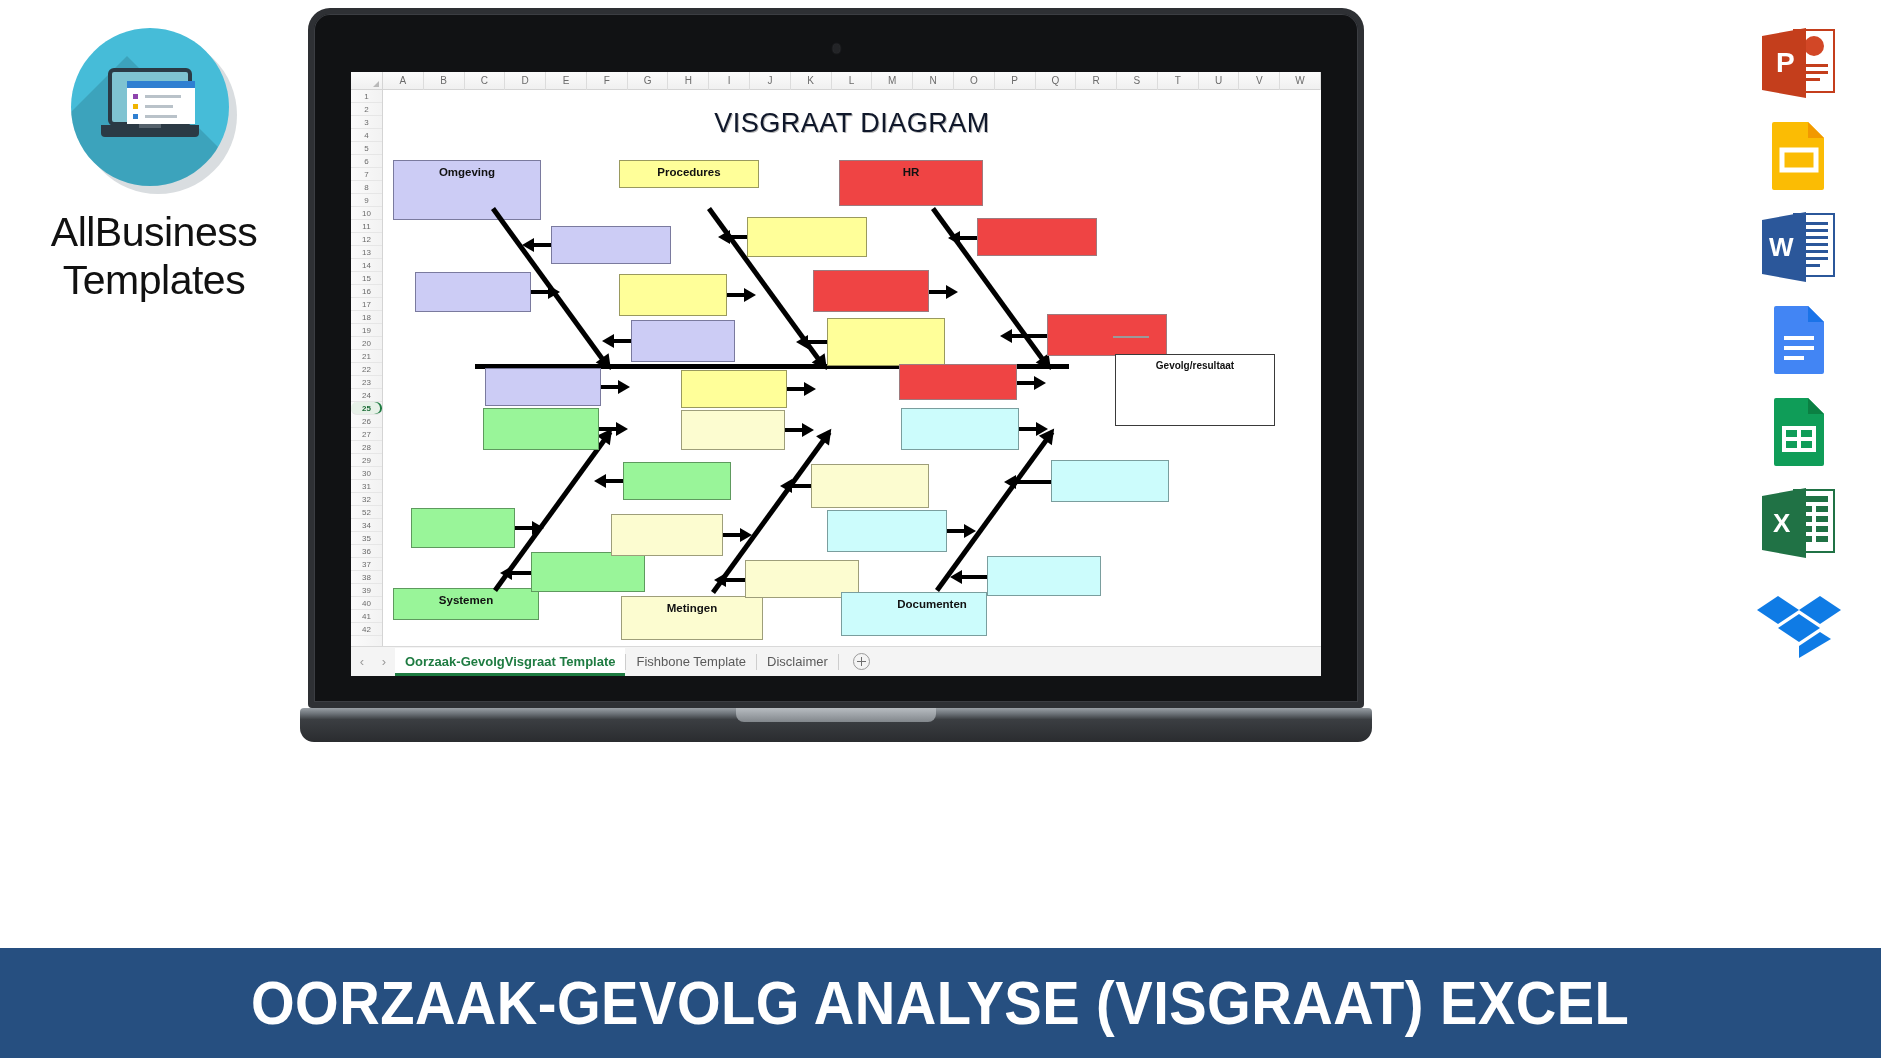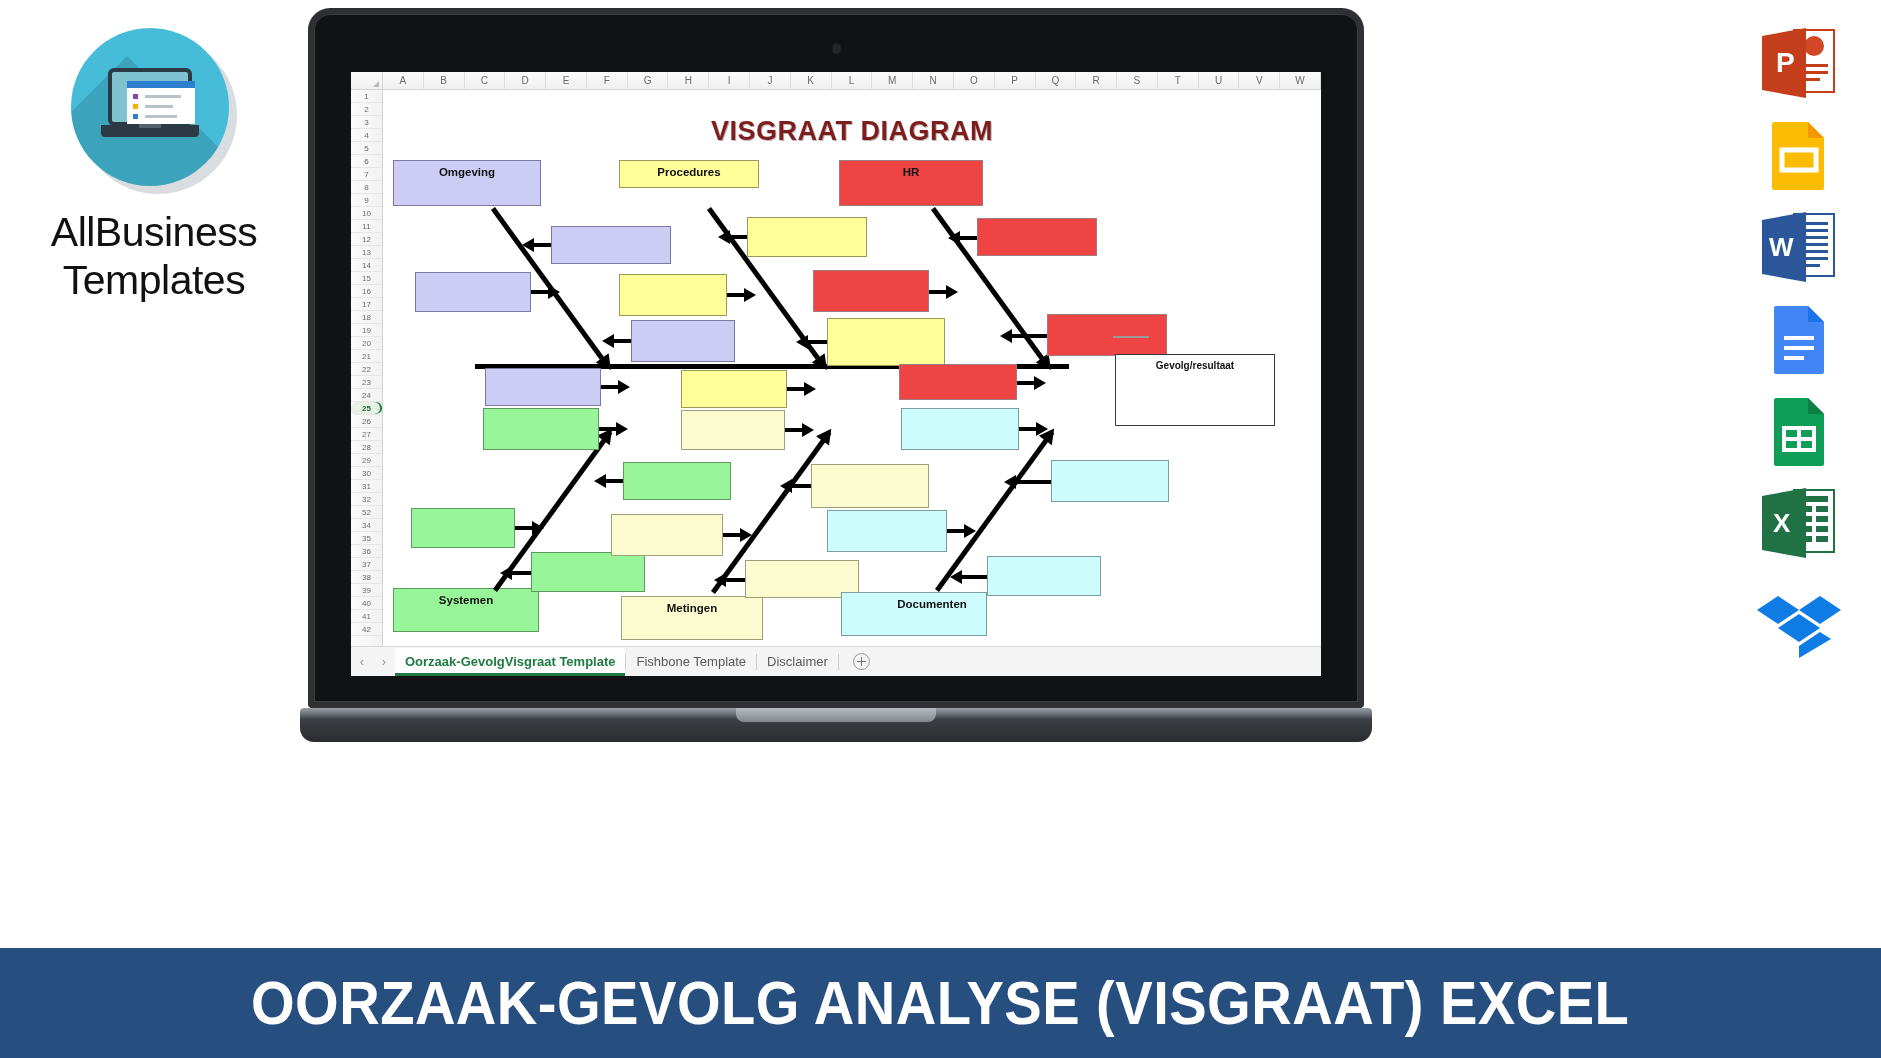--- a/index.html
+++ b/index.html
@@ -98,22 +98,22 @@
     font-size: 8px; color: #6b6b6b; text-align: center;
     border-bottom: 1px solid #e6e6e6; height: 13px; line-height: 13px;
   }
   .row-cell.selected { background:#e7f1e8; color:#1c6b36; font-weight:bold;
                        box-shadow: inset -2px 0 0 #1e7b41; border-radius: 6px; }
   #grid-area { position:absolute; left:32px; top:18px; right:0; bottom:30px; background:#fff; overflow:hidden; }
 
   
   #fishbone { position:absolute; left:0; top:0; width:938px; height:556px; }
   #fb-title {
-    position:absolute; left:0; top:26px; width:938px; text-align:center;
-    font-size: 27px; font-weight: bold; letter-spacing: 0.5px; color:#7f1d1d;
+    position:absolute; left:0; top:18px; width:938px; text-align:center;
+    font-size: 27px; font-weight: normal; letter-spacing: 0.5px; color:#0f172a;
     text-shadow: 1px 1px 0 #b9b9b9;
   }
   .fb-box {
     position:absolute; border:1px solid #8c8c8c; box-sizing:border-box;
     display:flex; align-items:center; justify-content:center;
     font-size:11px; font-weight:bold; color:#111;
   }
   .fb-head { font-size:11.5px; align-items:flex-start; padding-top:5px; }
   .c-lav   { background:#ccccf5; border-color:#7a7a9e; }
   .c-yel   { background:#ffff99; border-color:#9a9a5e; }
@@ -296,21 +296,21 @@
             <div class="row-cell">42</div>
           </div>
 
         <div id="grid-area">
           <div id="fishbone">
 
             <div id="fb-title">VISGRAAT DIAGRAM</div>
 
             <div id="spine"></div>
 
-            <div class="fb-box fb-head c-lav" style="left:10px;top:70px;width:148px;height:46px;">Omgeving</div>
+            <div class="fb-box fb-head c-lav" style="left:10px;top:70px;width:148px;height:60px;">Omgeving</div>
             <div class="bone" style="left:110px;top:116px;width:196px;transform:rotate(54deg);"></div>
 
             <div class="fb-box c-lav" style="left:168px;top:136px;width:120px;height:38px;"></div>
             <div class="arr left" style="left:150px;top:153px;width:18px;"></div>
 
             <div class="fb-box c-lav" style="left:32px;top:182px;width:116px;height:40px;"></div>
             <div class="arr right" style="left:148px;top:200px;width:18px;"></div>
 
             <div class="fb-box c-lav" style="left:248px;top:230px;width:104px;height:42px;"></div>
             <div class="arr left" style="left:230px;top:249px;width:18px;"></div>
@@ -341,21 +341,21 @@
 
             <div class="fb-box c-pink" style="left:430px;top:180px;width:116px;height:42px;"></div>
             <div class="arr right" style="left:546px;top:200px;width:18px;"></div>
 
             <div class="fb-box c-pink" style="left:664px;top:224px;width:120px;height:42px;"></div>
             <div class="arr left" style="left:628px;top:244px;width:36px;"></div>
 
             <div class="fb-box c-pink" style="left:516px;top:274px;width:118px;height:36px;"></div>
             <div class="arr right" style="left:634px;top:291px;width:18px;"></div>
 
-            <div class="fb-box fb-head c-grn" style="left:10px;top:498px;width:146px;height:44px;">Systemen</div>
+            <div class="fb-box fb-head c-grn" style="left:10px;top:498px;width:146px;height:32px;">Systemen</div>
             <div class="bone" style="left:112px;top:498px;width:196px;transform:rotate(-54deg);"></div>
 
             <div class="fb-box c-grn" style="left:100px;top:318px;width:116px;height:42px;"></div>
             <div class="arr right" style="left:216px;top:337px;width:18px;"></div>
 
             <div class="fb-box c-grn" style="left:240px;top:372px;width:108px;height:38px;"></div>
             <div class="arr left" style="left:222px;top:389px;width:18px;"></div>
 
             <div class="fb-box c-grn" style="left:28px;top:418px;width:104px;height:40px;"></div>
             <div class="arr right" style="left:132px;top:436px;width:18px;"></div>

